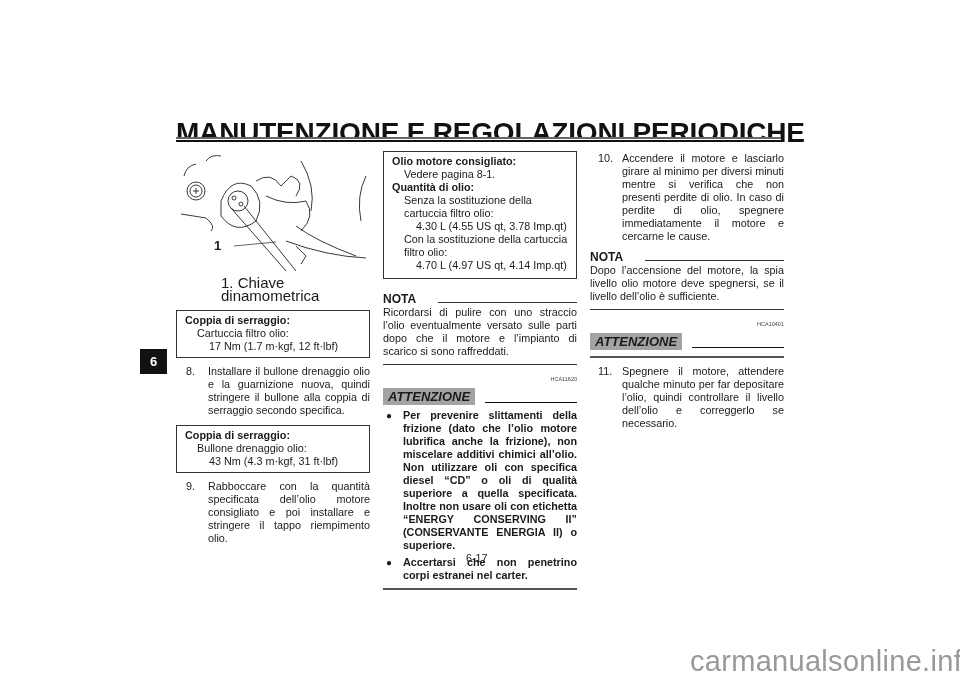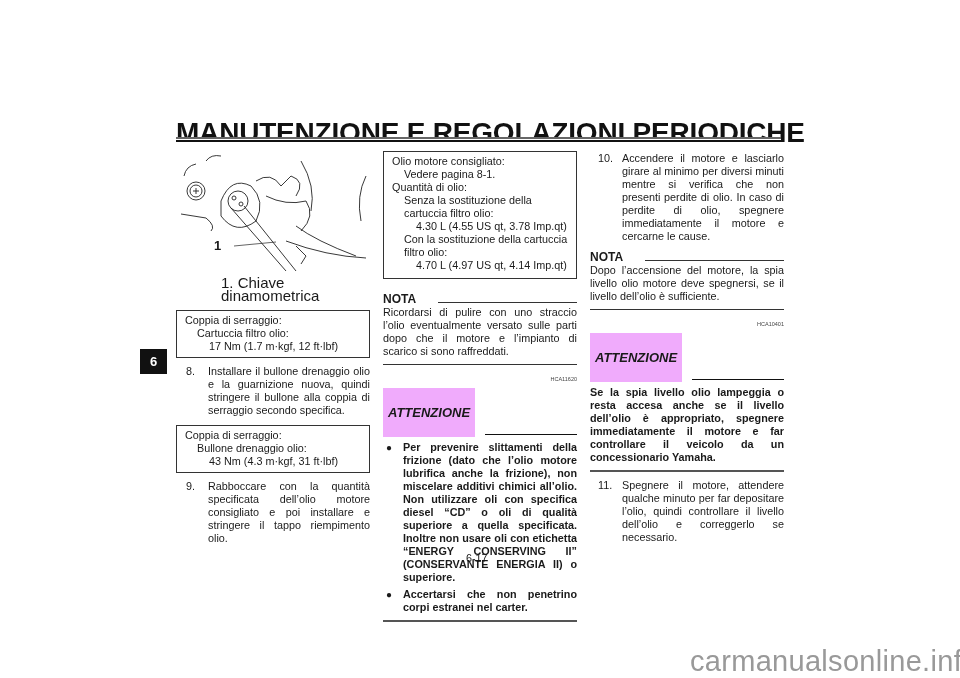--- a/index.html
+++ b/index.html
@@ -12,35 +12,35 @@
   .hrule .c { height:2px; background:#111; }
   .sidetab { position:absolute; left:140px; top:349px; width:27px; height:25px; background:#111; color:#fff;
              font-size:13px; font-weight:bold; text-align:center; line-height:25px; }
   .col { position:absolute; font-size:10.8px; line-height:13px; }
   .col1 { left:176px; top:146px; width:194px; }
   .col2 { left:383px; top:146px; width:194px; }
   .col3 { left:590px; top:146px; width:194px; }
   .fig { position:relative; width:194px; height:128px; }
   .caption { margin-top:2px; font-size:15px;margin-left:45px; }
   .box { border:1.5px solid #333; padding:3px 8px 4px 8px; margin-top:8px; }
-  .box .h { font-weight:normal; }
+  .box .h { font-weight:bold; }
   .in1 { padding-left:12px; }
   .in2 { padding-left:24px; }
   .step { display:flex; margin-top:7px; text-align:justify; }
   .step .n { width:22px; flex:none; padding-left:10px; }
   .step .t { flex:1; }
   .col3 .step .n { width:24px; padding-left:8px; }
   .nota { margin-top:8px; display:flex; align-items:flex-end; }
   .nota .lbl { font-weight:bold; font-size:12px; margin-right:22px; }
   .nota .ln { flex:1; height:1px; background:#333; margin-bottom:3px; }
   .para { text-align:justify; }
   .endrule { height:2px; background:#555; margin-top:6px; }
   .code { text-align:right; font-size:5.5px; color:#444; margin-top:8px; }
   .att { display:flex; align-items:flex-end; margin-top:2px; }
-  .att .lbl { background:#f0abfc; font-weight:bold; font-style:italic; font-size:13px; padding:18px 5px;text-align:right; }
+  .att .lbl { background:#a3a3a3; font-weight:bold; font-style:italic; font-size:13px; padding:2px 5px;text-align:right; }
   .att .ln { flex:1; height:1px; background:#111; margin-left:10px; margin-bottom:2px; }
   .bold { font-weight:bold; text-align:justify; }
   .bullet { display:flex; margin-top:4px; font-weight:bold; text-align:justify; }
   .bullet .dot { width:17px; flex:none; padding-left:3px; font-size:10px; }
   .pagenum { position:absolute; left:466px; top:552px; font-size:10.8px; }
   .watermark { position:absolute; left:690px; top:645px; font-size:29px; color:#999; letter-spacing:0.3px; }
 </style>
 </head>
 <body>
 
@@ -149,21 +149,20 @@
     <span class="ln"></span>
   </div>
   <div class="para">Dopo l’accensione del motore, la spia livello olio motore deve spegnersi, se il livello dell’olio è sufficiente.</div>
   <div class="endrule" style="height:1px;background:#333"></div>
 
   <div class="code">HCA10401</div>
   <div class="att">
     <span class="lbl">ATTENZIONE</span>
     <span class="ln"></span>
   </div>
-  <div class="bold" style="margin-top:4px">Se la spia livello olio lampeggia o resta accesa anche se il livello dell’olio è appropriato, spegnere immediatamente il motore e far controllare il veicolo da un concessionario Yamaha.</div>
   <div class="endrule"></div>
 
   <div class="step">
     <span class="n">11.</span>
     <span class="t">Spegnere il motore, attendere qualche minuto per far depositare l’olio, quindi controllare il livello dell’olio e correggerlo se necessario.</span>
   </div>
 </div>
 
 <div class="pagenum">6-17</div>
 <div class="watermark">carmanualsonline.info</div>

